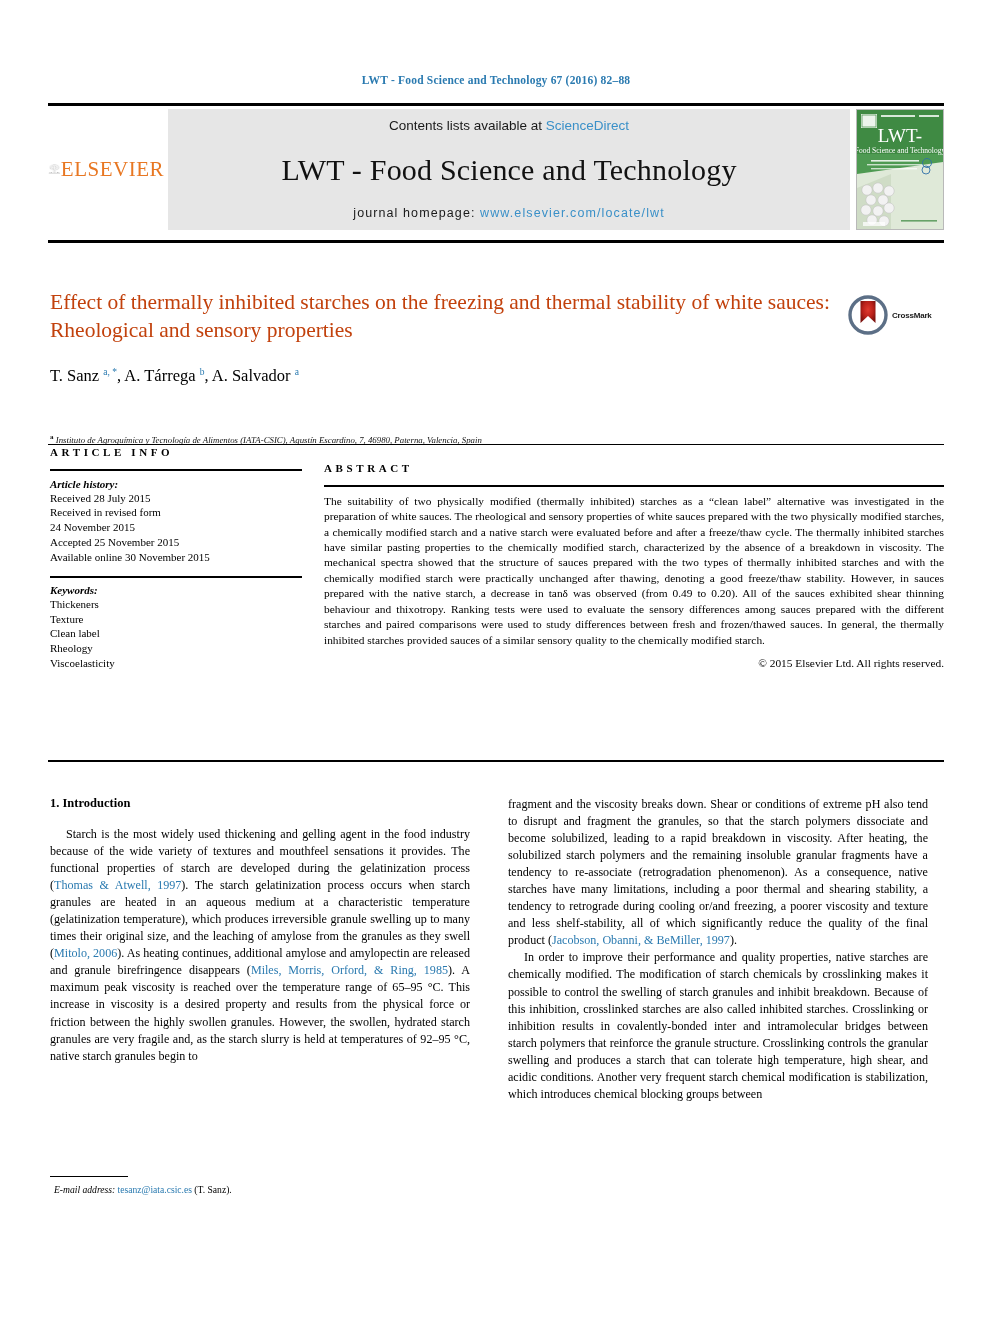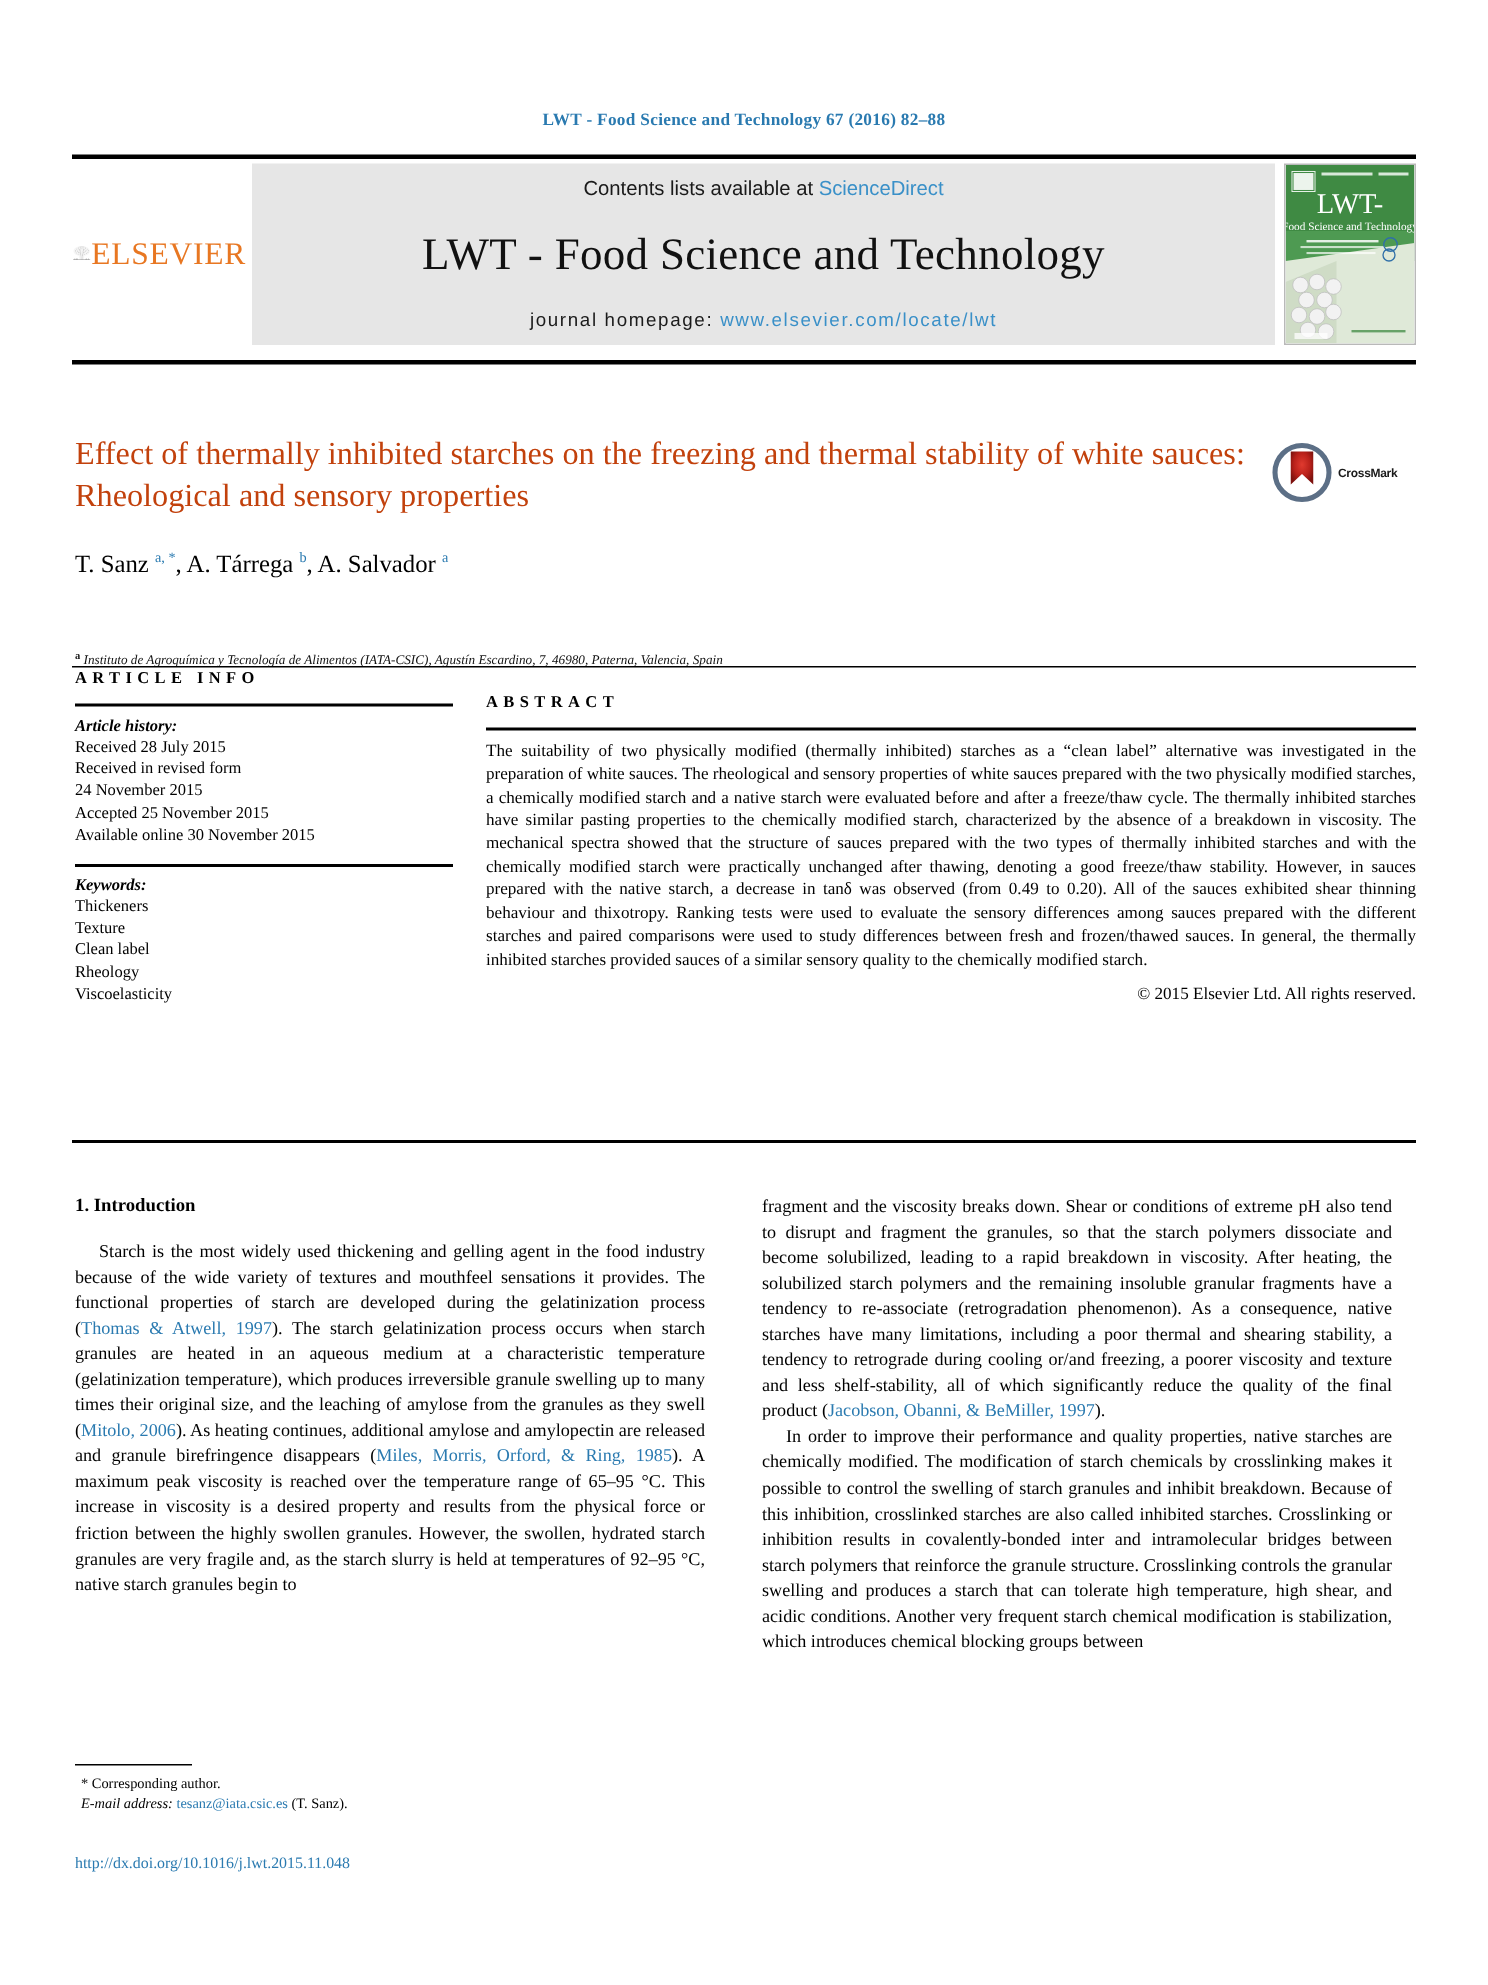--- a/index.html
+++ b/index.html
@@ -508,21 +508,19 @@
       <p class="para"><span>Starch is the most widely used thickening and gelling agent in the food industry because of the wide variety of textures and mouthfeel sensations it provides. The functional properties of starch are developed during the gelatinization process (</span><span class="cite">Thomas &amp; Atwell, 1997</span><span>). The starch gelatinization process occurs when starch granules are heated in an aqueous medium at a characteristic temperature (gelatinization temperature), which produces irreversible granule swelling up to many times their original size, and the leaching of amylose from the granules as they swell (</span><span class="cite">Mitolo, 2006</span><span>). As heating continues, additional amylose and amylopectin are released and granule birefringence disappears (</span><span class="cite">Miles, Morris, Orford, &amp; Ring, 1985</span><span>). A maximum peak viscosity is reached over the temperature range of 65–95 °C. This increase in viscosity is a desired property and results from the physical force or friction between the highly swollen granules. However, the swollen, hydrated starch granules are very fragile and, as the starch slurry is held at temperatures of 92–95 °C, native starch granules begin to</span></p>
     </div>
     <div class="col right">
       <p class="para cont"><span>fragment and the viscosity breaks down. Shear or conditions of extreme pH also tend to disrupt and fragment the granules, so that the starch polymers dissociate and become solubilized, leading to a rapid breakdown in viscosity. After heating, the solubilized starch polymers and the remaining insoluble granular fragments have a tendency to re-associate (retrogradation phenomenon). As a consequence, native starches have many limitations, including a poor thermal and shearing stability, a tendency to retrograde during cooling or/and freezing, a poorer viscosity and texture and less shelf-stability, all of which significantly reduce the quality of the final product (</span><span class="cite">Jacobson, Obanni, &amp; BeMiller, 1997</span><span>).</span></p>
       <p class="para">In order to improve their performance and quality properties, native starches are chemically modified. The modification of starch chemicals by crosslinking makes it possible to control the swelling of starch granules and inhibit breakdown. Because of this inhibition, crosslinked starches are also called inhibited starches. Crosslinking or inhibition results in covalently-bonded inter and intramolecular bridges between starch polymers that reinforce the granule structure. Crosslinking controls the granular swelling and produces a starch that can tolerate high temperature, high shear, and acidic conditions. Another very frequent starch chemical modification is stabilization, which introduces chemical blocking groups between</p>
     </div>
   </div>
 
   <div class="footnote">
     <div class="fn-rule"></div>
-    <p class="fn-line">* Corresponding author.</p>
     <p class="fn-line"><span class="ital">E-mail address:</span> <span class="cite">tesanz@iata.csic.es</span><span> (T. Sanz).</span></p>
   </div>
 
   <div class="doi-block">
-    <span class="doi-link">http://dx.doi.org/10.1016/j.lwt.2015.11.048</span>
   </div>
 
 </div>
 
 </body></html>

